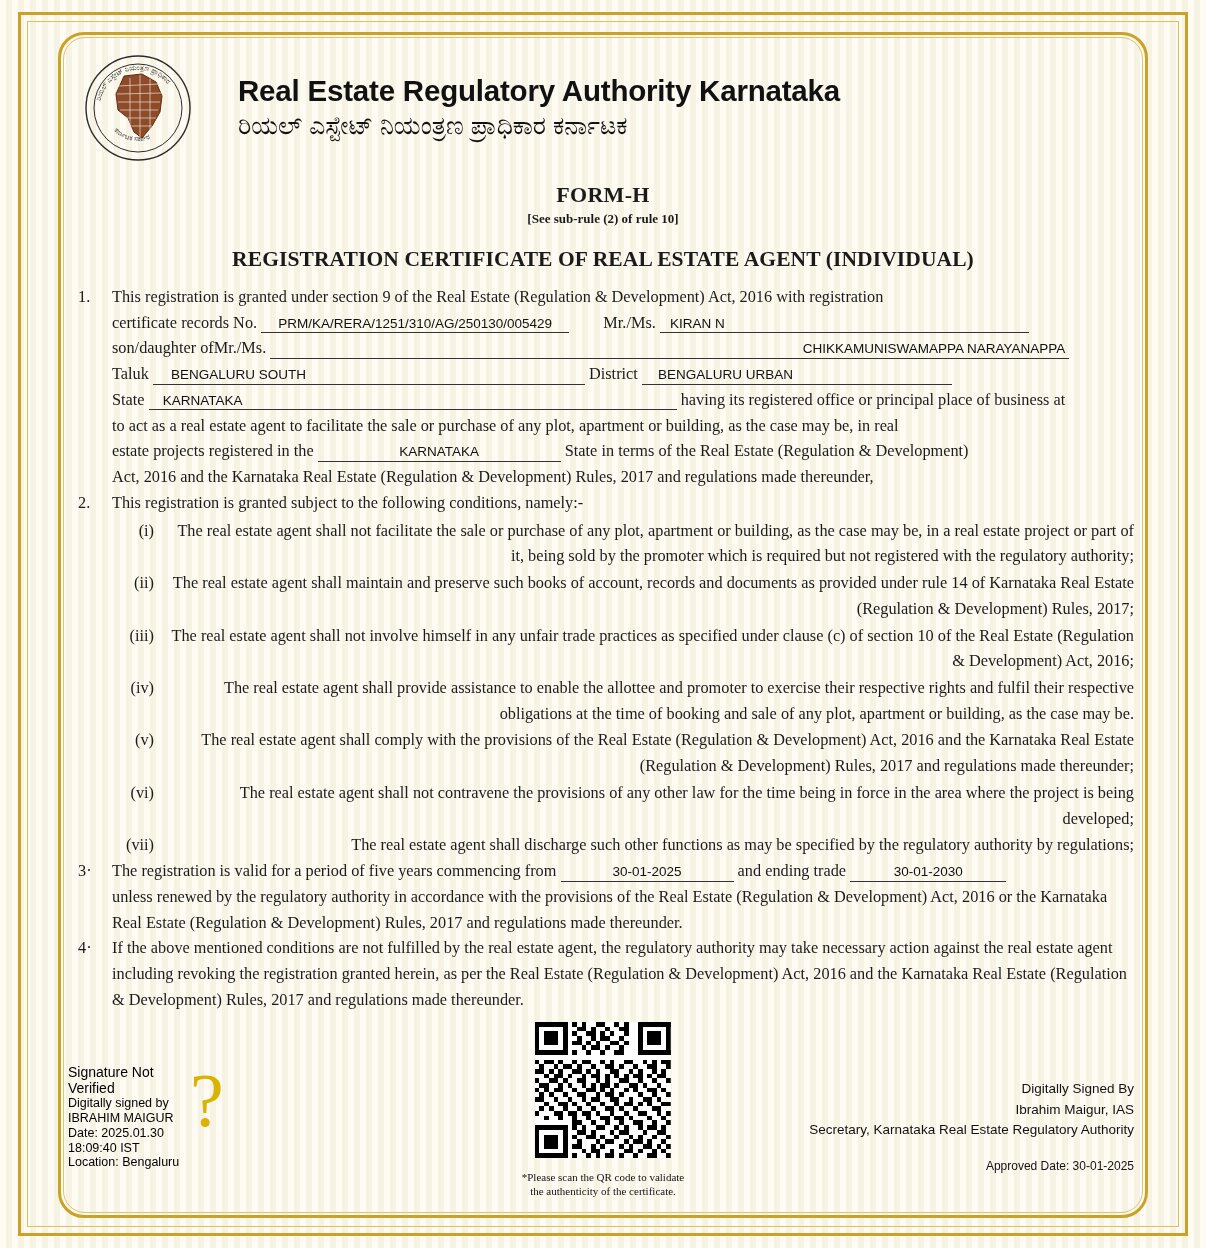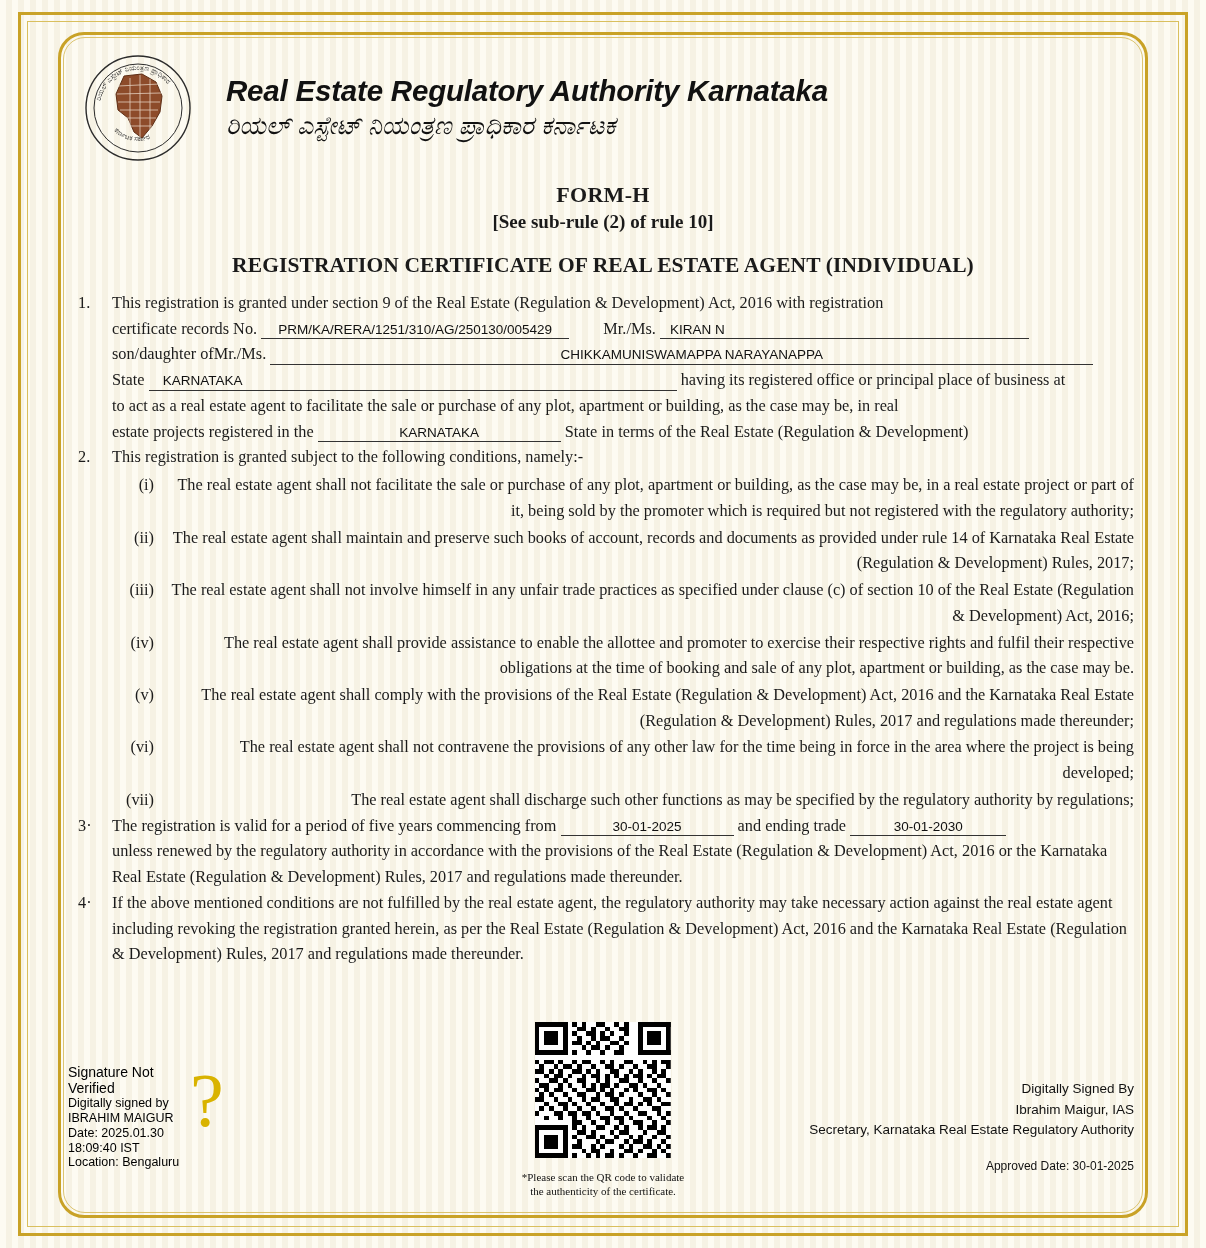--- a/index.html
+++ b/index.html
@@ -66,22 +66,21 @@
   }
   .seal {
     position: relative;
     width: 132px;
     height: 112px;
     flex: 0 0 132px;
   }
   .seal svg { display: block; }
   .title-block {
     flex: 1 1 auto;
-    padding-left: 4px;
-    font-style: italic;
+    padding-left: 16px;
   }
   .org-en {
     font-family: "Liberation Sans", sans-serif;
     font-weight: bold;
     font-size: 29.5px;
     letter-spacing: -0.2px;
     color: #111;
     line-height: 1.12;
   }
   .org-kn {
@@ -96,21 +95,21 @@
   .form-title {
     text-align: center;
     margin-top: 18px;
   }
   .form-title .l1 {
     font-size: 22px;
     font-weight: bold;
     letter-spacing: 0.3px;
   }
   .form-title .l2 {
-    font-size: 19px;
+    font-size: 13px;
     font-weight: bold;
     margin-top: 3px;
   }
   .form-title .l3 {
     font-size: 21.5px;
     font-weight: bold;
     margin-top: 20px;
     letter-spacing: 0.1px;
   }
 
@@ -288,33 +287,40 @@
           <div>This registration is granted under section 9 of the Real Estate (Regulation &amp; Development) Act, 2016 with registration</div>
           <div class="line-row">
             <span>certificate records No.</span>
             <span class="fill" style="width:300px;">PRM/KA/RERA/1251/310/AG/250130/005429</span>
             <span style="display:inline-block;width:26px;"></span>
             <span>Mr./Ms.</span>
             <span class="fill" style="width:355px;text-align:left;padding-left:10px;">KIRAN N</span>
           </div>
           <div class="line-row">
             <span>son/daughter ofMr./Ms.</span>
-            <span class="fill" style="width:795px;text-align:center;padding-left:24px;">CHIKKAMUNISWAMAPPA NARAYANAPPA</span>
+            <span class="fill" style="width:795px;text-align:right;padding-left:0;">CHIKKAMUNISWAMAPPA NARAYANAPPA</span>
+          </div>
+          <div class="line-row">
+            <span>Taluk</span>
+            <span class="fill" style="width:410px;text-align:left;padding-left:18px;">BENGALURU SOUTH</span>
+            <span>District</span>
+            <span class="fill" style="width:290px;text-align:left;padding-left:16px;">BENGALURU URBAN</span>
           </div>
           <div class="line-row">
             <span>State</span>
             <span class="fill" style="width:510px;text-align:left;padding-left:14px;">KARNATAKA</span>
             <span>having its registered office or principal place of business at</span>
           </div>
           <div>to act as a real estate agent to facilitate the sale or purchase of any plot, apartment or building, as the case may  be, in real</div>
           <div class="line-row">
             <span>estate projects registered in the</span>
             <span class="fill" style="width:235px;">KARNATAKA</span>
             <span>State in terms of the Real Estate (Regulation &amp; Development)</span>
           </div>
+          <div>Act, 2016 and the Karnataka Real Estate (Regulation &amp; Development) Rules, 2017 and regulations made thereunder,</div>
         </div>
       </div>
 
       <div class="clause">
         <div class="num">2.</div>
         <div class="txt">
           <div>This registration is granted subject to the following conditions, namely:-</div>
           <div class="sublist">
             <div class="subitem">
               <div class="rn">(i)</div>

